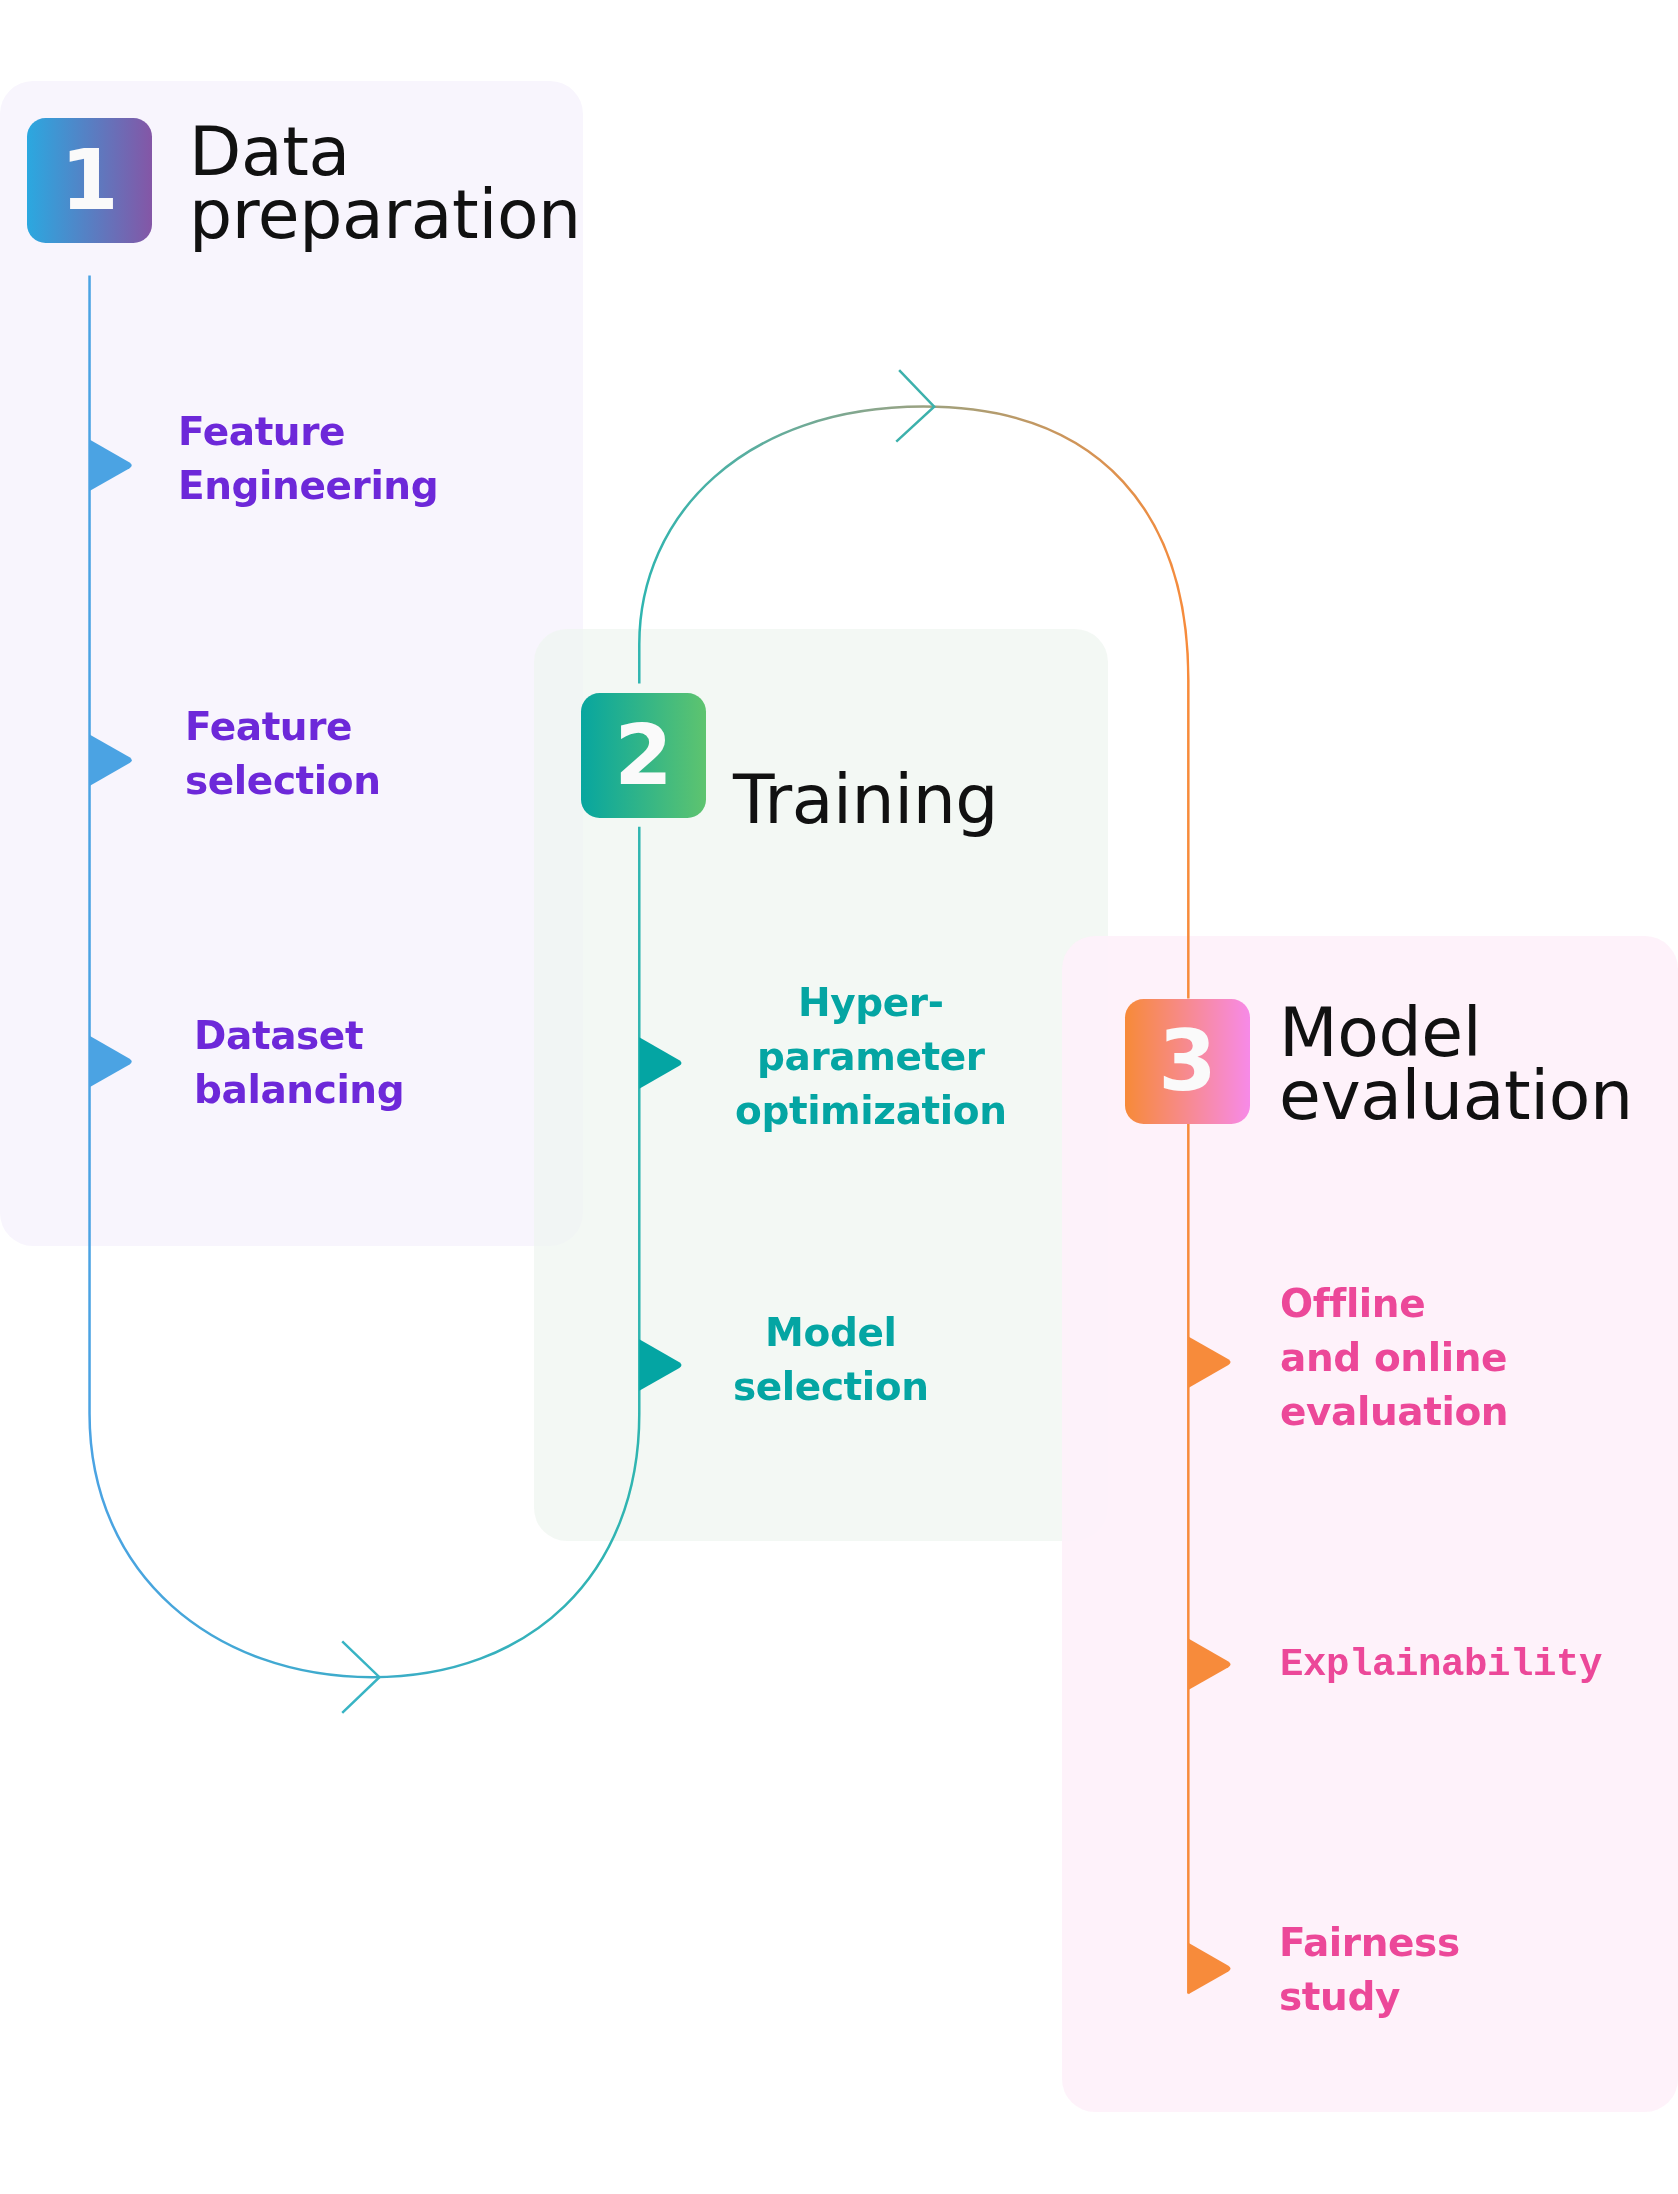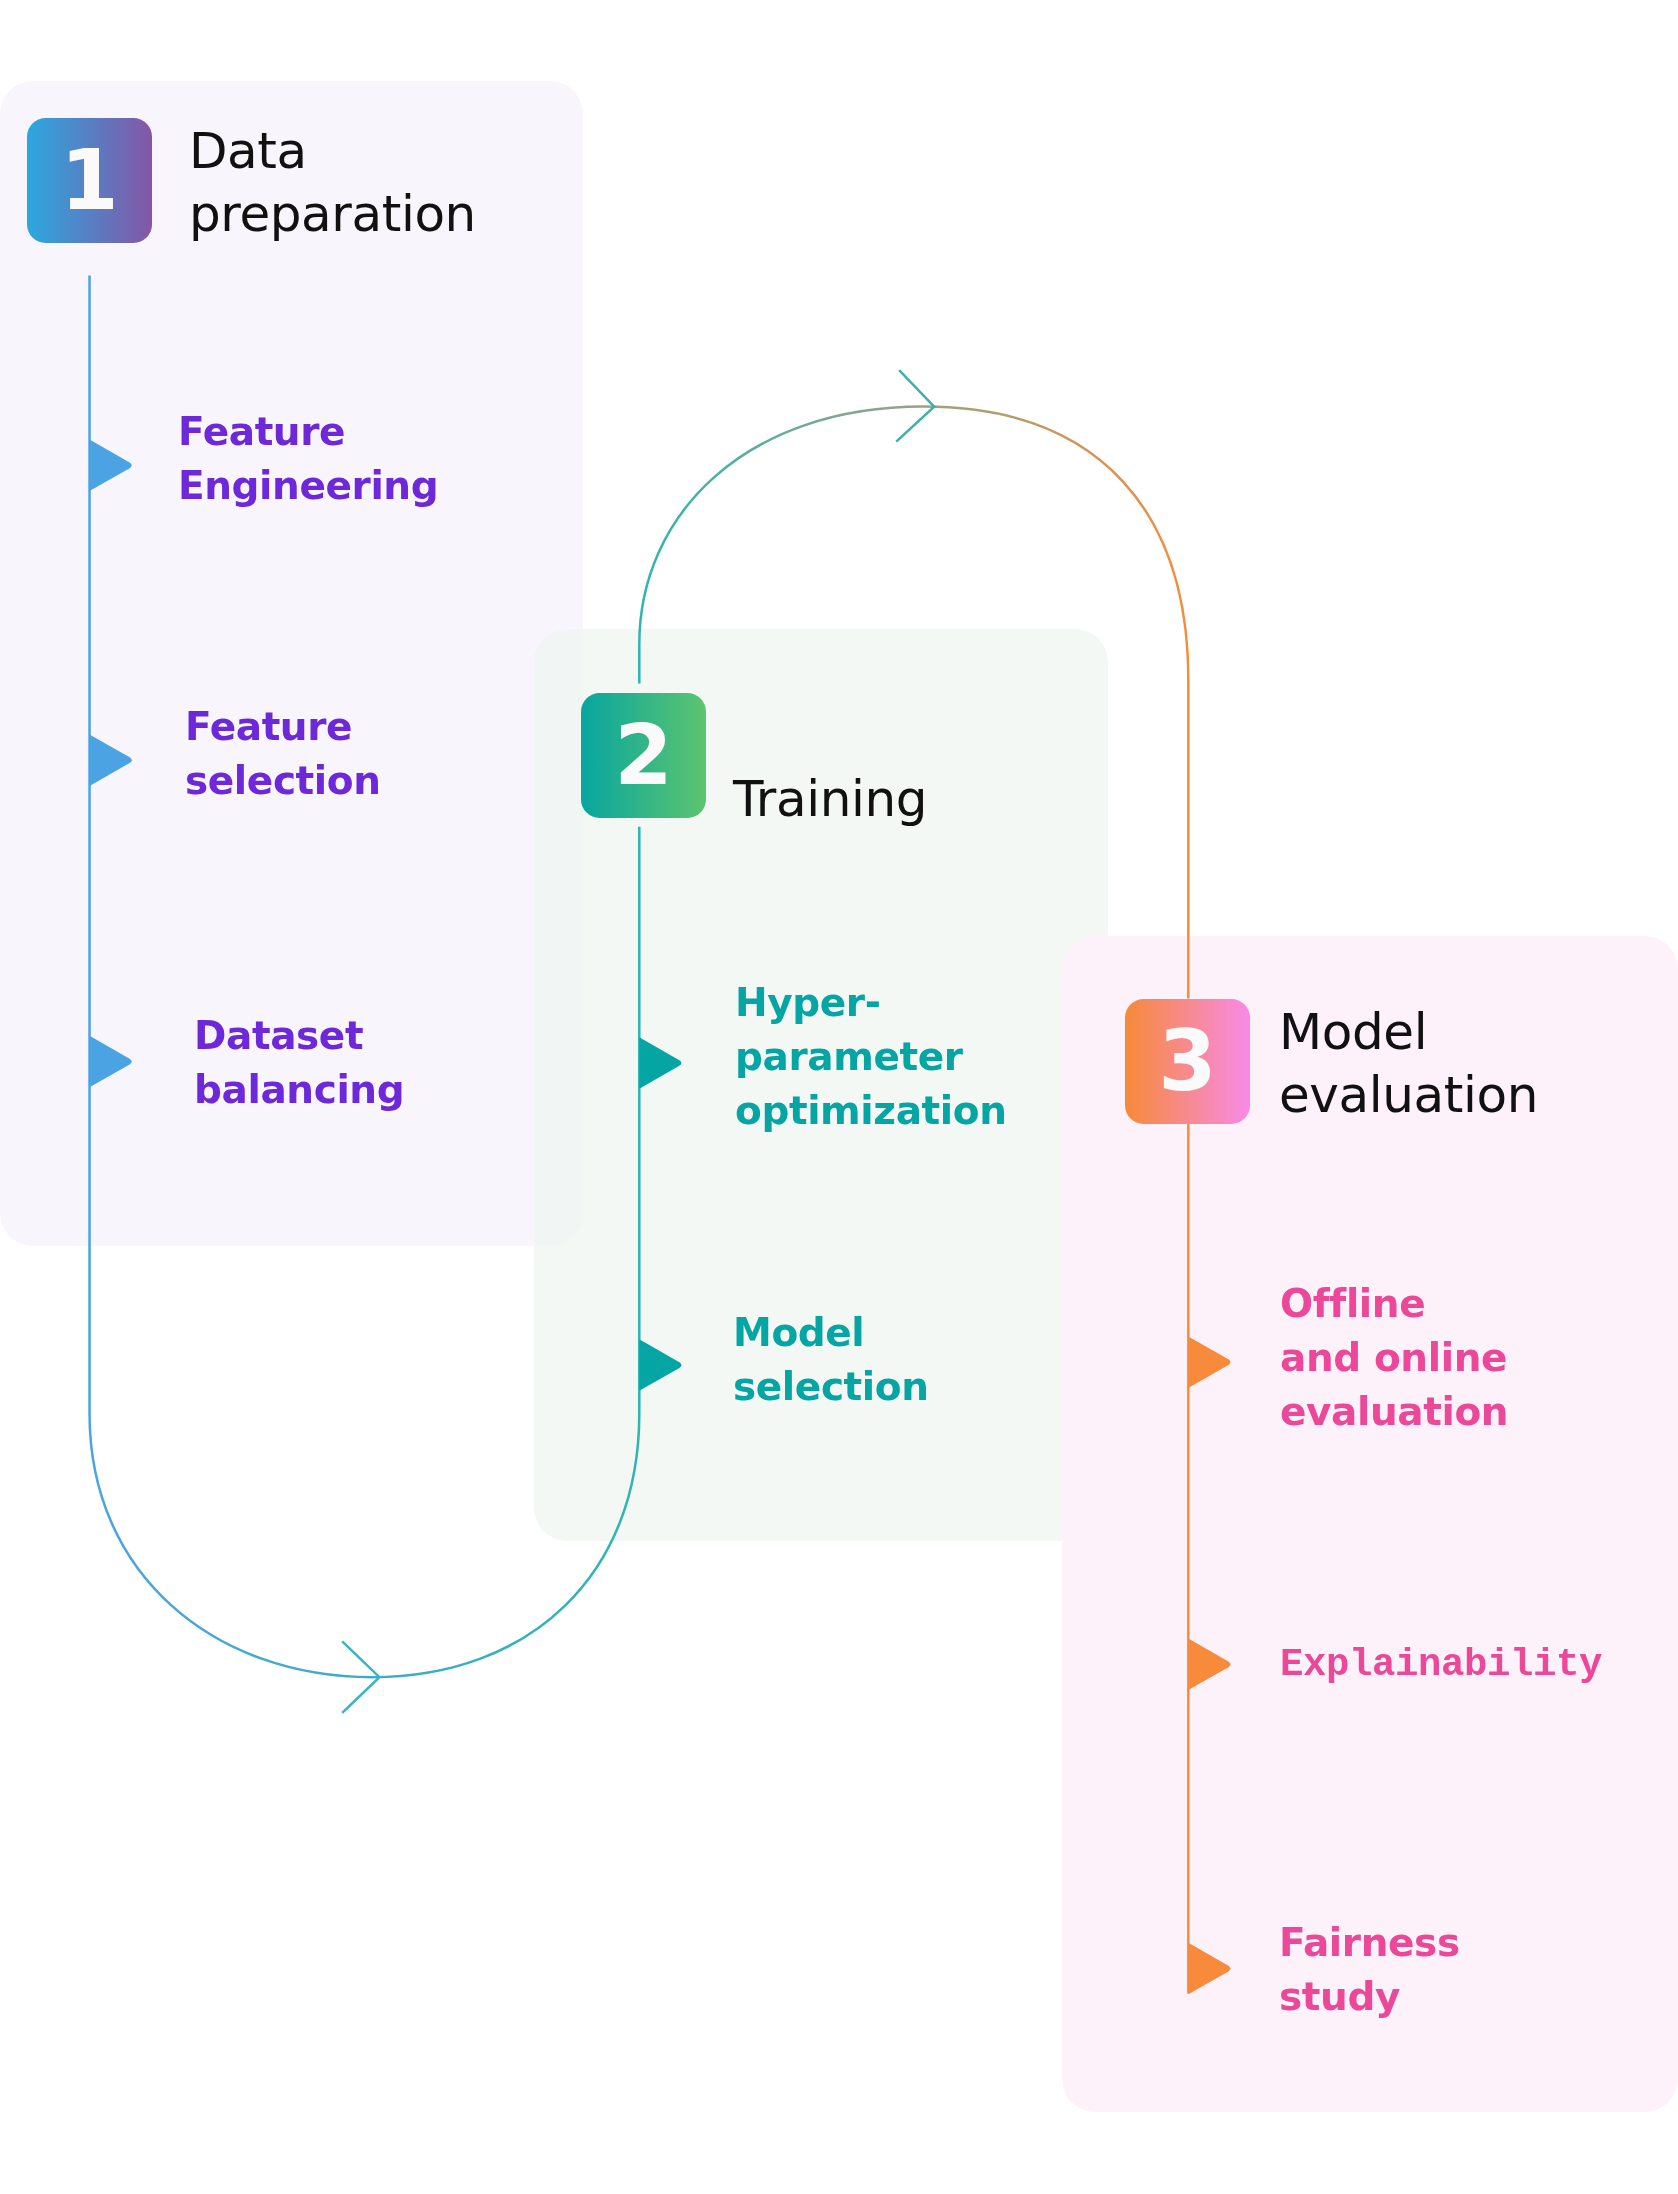--- a/index.html
+++ b/index.html
@@ -10,28 +10,28 @@
   #panel-2 { left:534px; top:629px; width:574px; height:912px; background:rgba(238,245,240,0.72); }
   #panel-3 { left:1062px; top:936px; width:616px; height:1176px; background:rgba(254,241,250,0.92); }
   svg.lines { position:absolute; left:0; top:0; width:1678px; height:2194px; pointer-events:none; }
   .badge { position:absolute; width:125px; height:125px; border-radius:18.6px;
            color:#fafafa; font-weight:bold; font-size:84px; line-height:125px;
            text-align:center; font-family:"DejaVu Sans", sans-serif; }
   #badge-1 { left:27px; top:118px; background:linear-gradient(90deg,#2ba8e0,#8456a6); }
   #badge-2 { left:581px; top:693px; background:linear-gradient(90deg,#07a69f,#5ec46f); }
   #badge-3 { left:1125px; top:999px; background:linear-gradient(90deg,#f78a38,#f78ae8); }
   .stage-title { position:absolute; font-family:"DejaVu Sans", sans-serif; font-weight:normal;
-                 font-size:50px; line-height:63px; color:#111; white-space:pre-line; letter-spacing:-0.4px; }
+                 font-size:68px; line-height:63px; color:#111; white-space:pre-line; letter-spacing:-0.4px; }
   #title-1 { left:189px; top:120px; }
   #title-2 { left:733px; top:724px;margin-top:44px; }
   #title-3 { left:1279px; top:1001px; }
   .item { position:absolute; font-family:"DejaVu Sans", sans-serif; font-weight:bold;
           font-size:39px; line-height:54px; white-space:pre-line; letter-spacing:-0.4px; }
   .blue { color:#6d28d9; }
-  .teal { color:#04a5a3; }
+  .teal { color:#04a5a3;text-align:center; }
   .orange { color:#ec4899; }
 </style>
 </head>
 <body>
 
 <div class="panel" id="panel-1"></div>
 <div class="panel" id="panel-2"></div>
 <div class="panel" id="panel-3"></div>
 
 <svg class="lines" viewBox="0 0 2344 3065">

